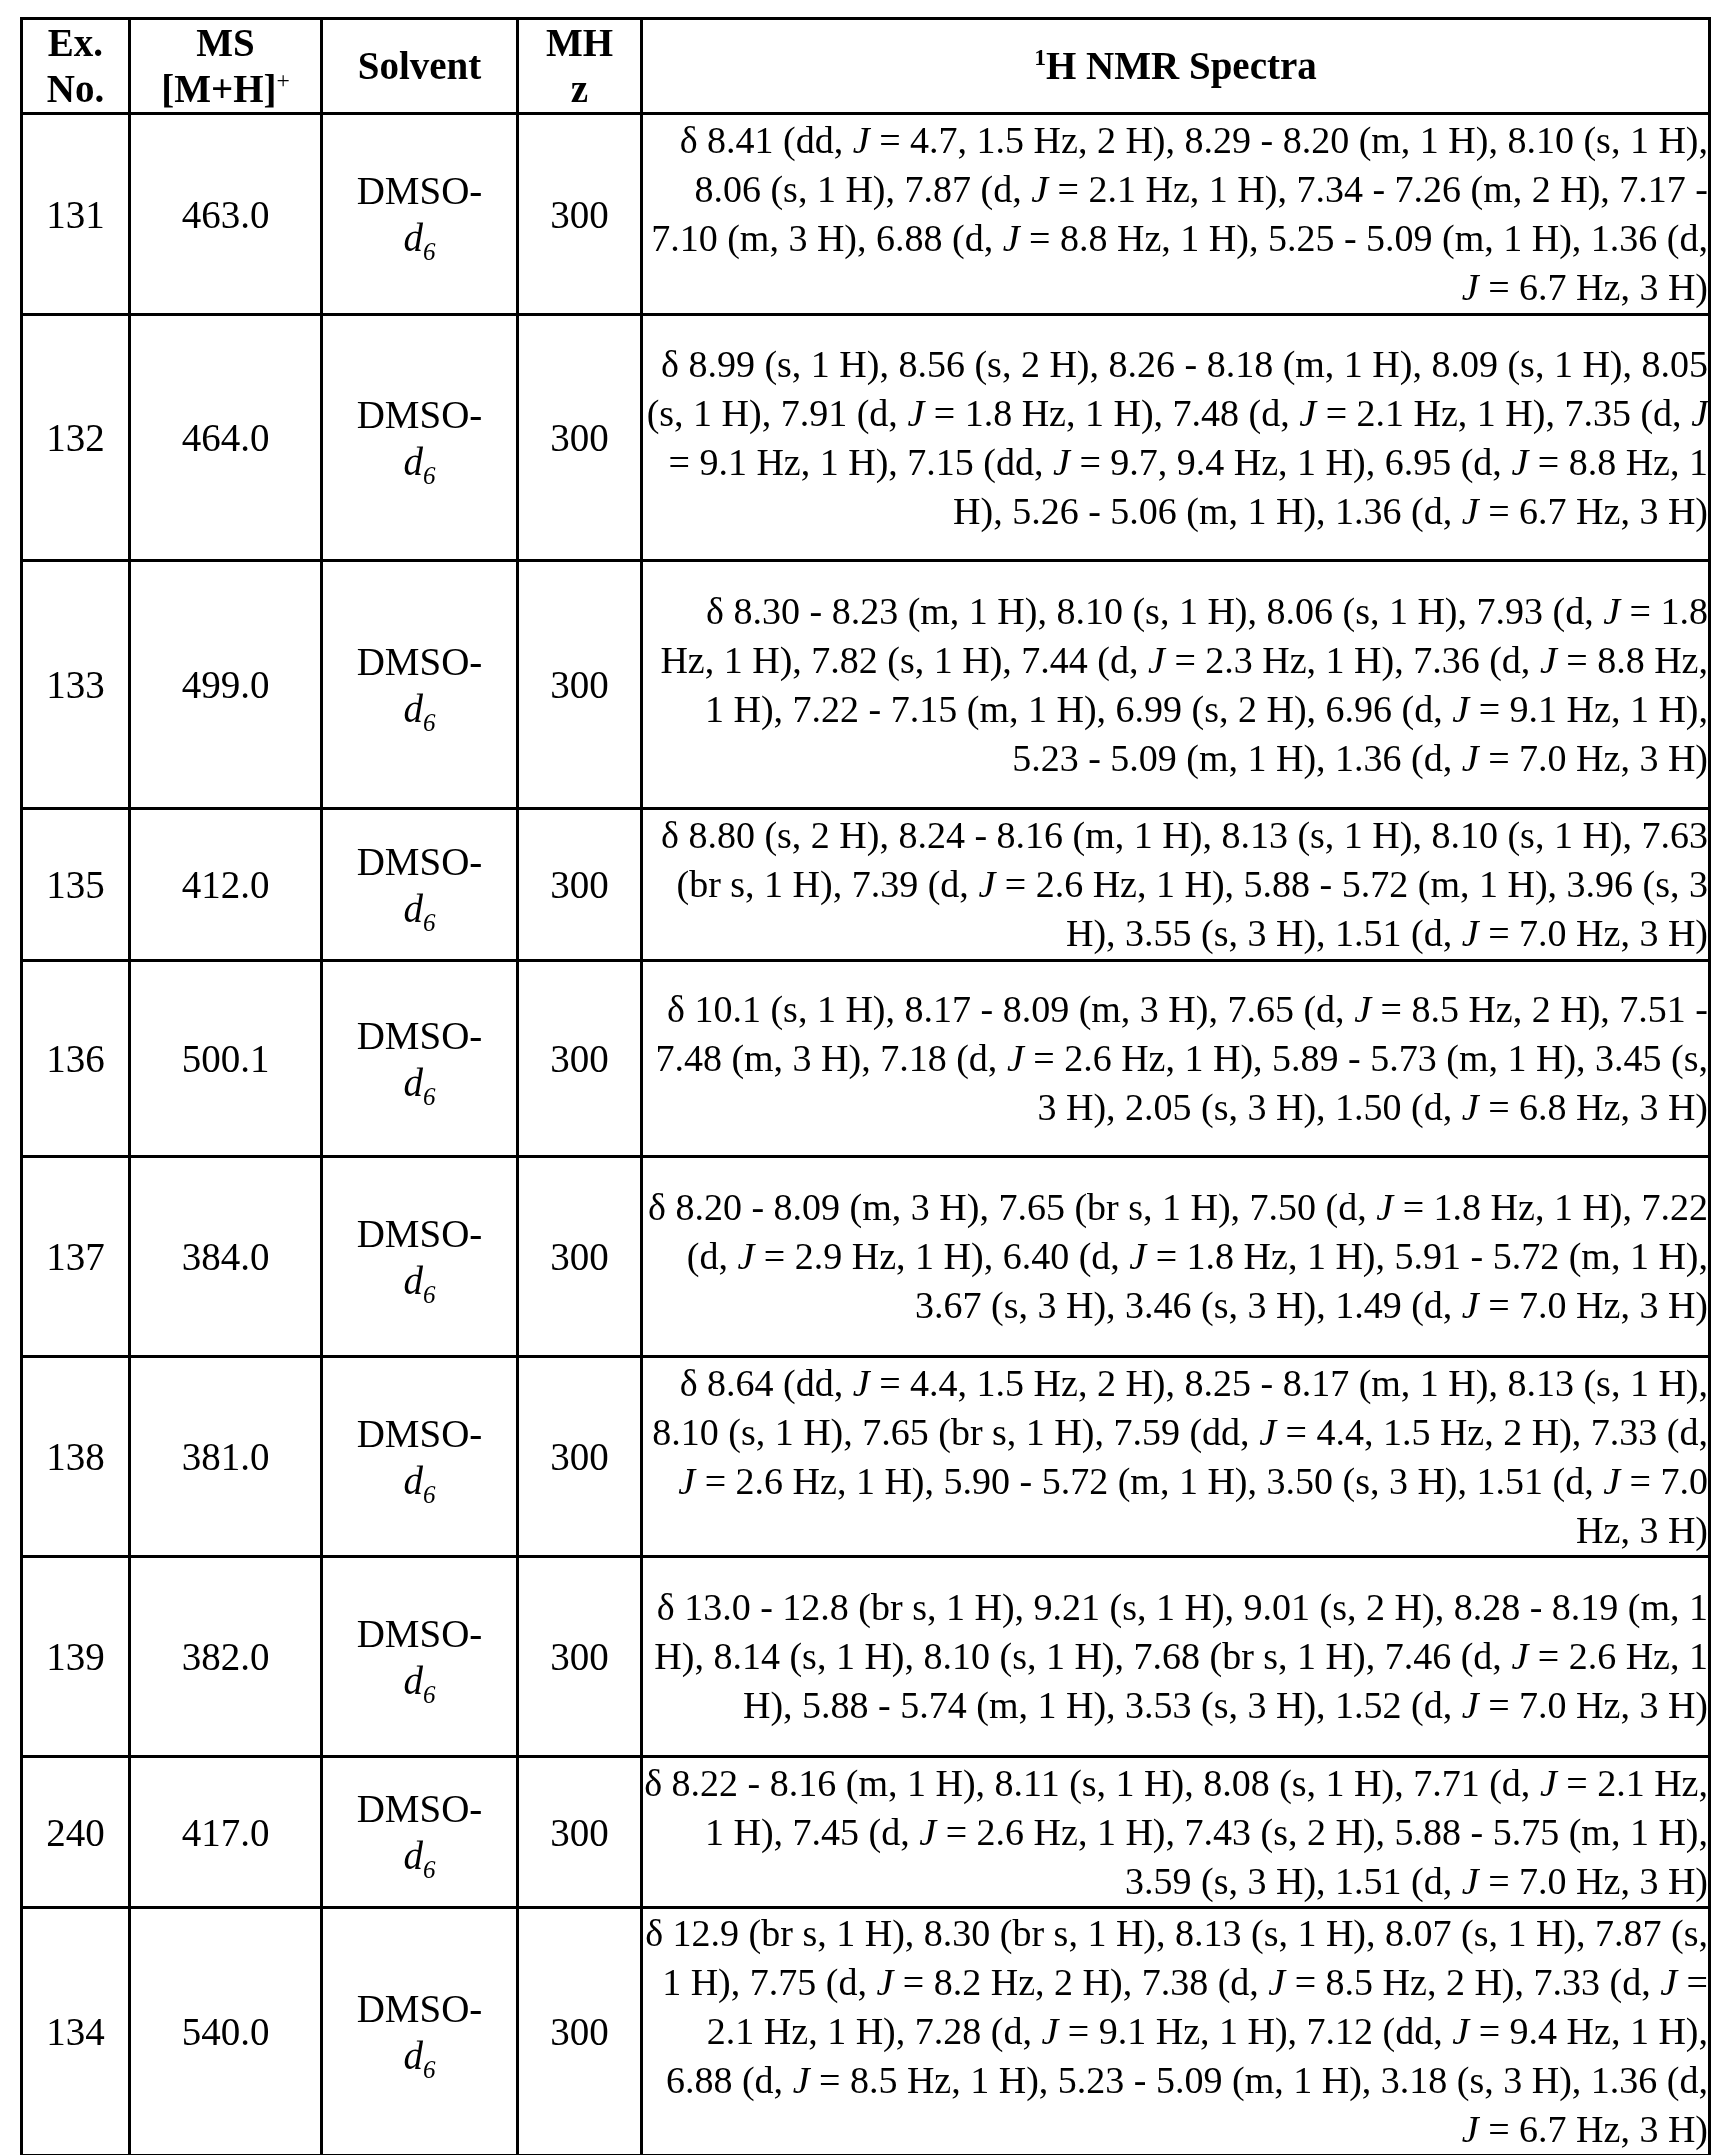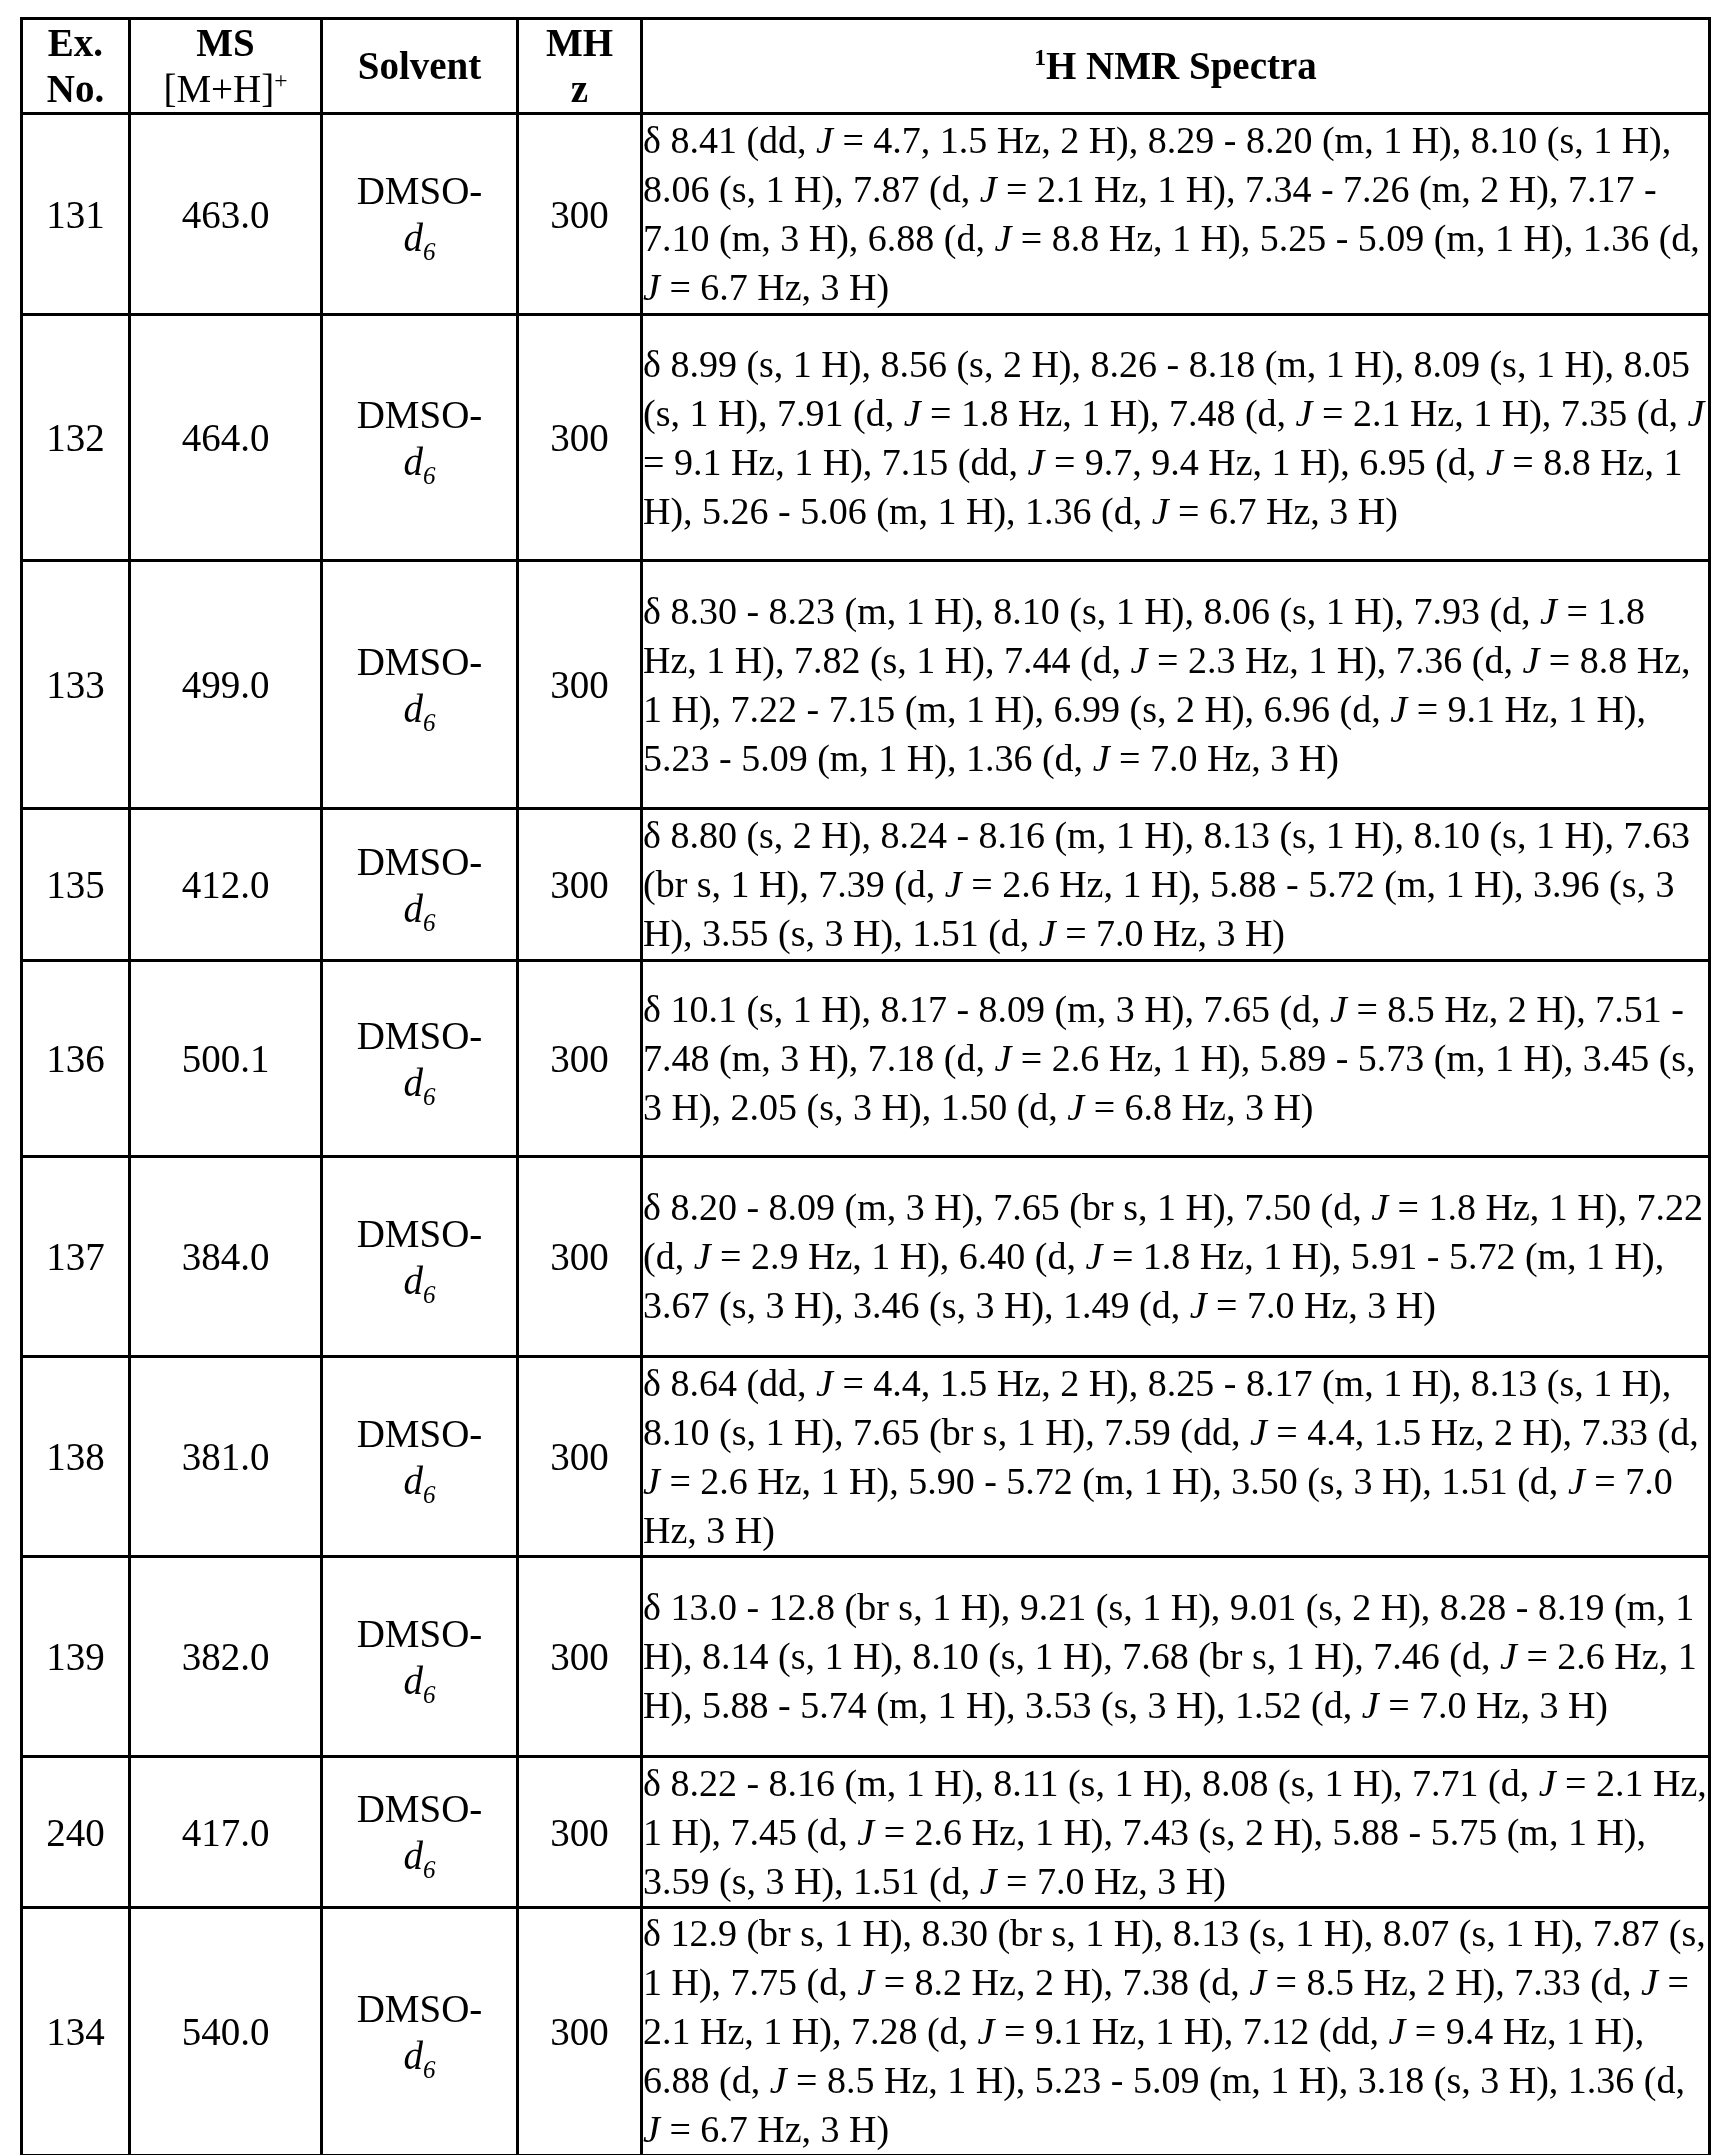--- a/index.html
+++ b/index.html
@@ -3,21 +3,21 @@
 <meta charset="utf-8">
 <style>
   html, body { margin: 0; padding: 0; background: #ffffff; }
   body { width: 1727px; height: 2155px; position: relative; overflow: hidden;
          font-family: "Liberation Serif", "DejaVu Serif", serif; color: #000; }
   table.nmr { position: absolute; left: 20px; top: 17px; width: 1687px;
               border-collapse: collapse; table-layout: fixed; }
   table.nmr td, table.nmr th { border: 3.4px solid #000; padding: 0; }
   th { font-weight: bold; font-size: 39px; line-height: 46px; text-align: center; vertical-align: middle; }
   td.c { text-align: center; vertical-align: middle; font-size: 39px; line-height: 47px; }
-  td.spec { font-size: 38px; line-height: 49px; padding: 3.4px 8.4px 3.4px 15px; vertical-align: middle; text-align: left; }
+  td.spec { font-size: 38px; line-height: 49px; padding: 3.4px 8.4px 3.4px 15px; vertical-align: middle; text-align: right; }
   .sup { font-size: 23.6px; vertical-align: super; line-height: 0; }
   .sub { font-size: 25px; vertical-align: sub; line-height: 0; font-style: italic; }
   i.it { font-style: italic; }
   .solv { display: block; }
 </style>
 </head>
 <body>
 
 <table class="nmr">
   <colgroup>
@@ -28,21 +28,21 @@
       <col style="width:1068px">
   </colgroup>
   <thead>
     <tr style="height:94px">
       <th>
         <span>Ex.</span><br>
         <span>No.</span>
       </th>
       <th>
         <span>MS</span><br>
-        <span style="font-weight:normal">[M+H]</span><span class="sup" style="font-weight:normal">+</span>
+        <span style="font-weight:bold">[M+H]</span><span class="sup" style="font-weight:normal">+</span>
       </th>
       <th>Solvent</th>
       <th>
         <span>MH</span><br>
         <span>z</span>
       </th>
       <th>
         <span class="sup">1</span><span>H NMR Spectra</span>
       </th>
     </tr>

